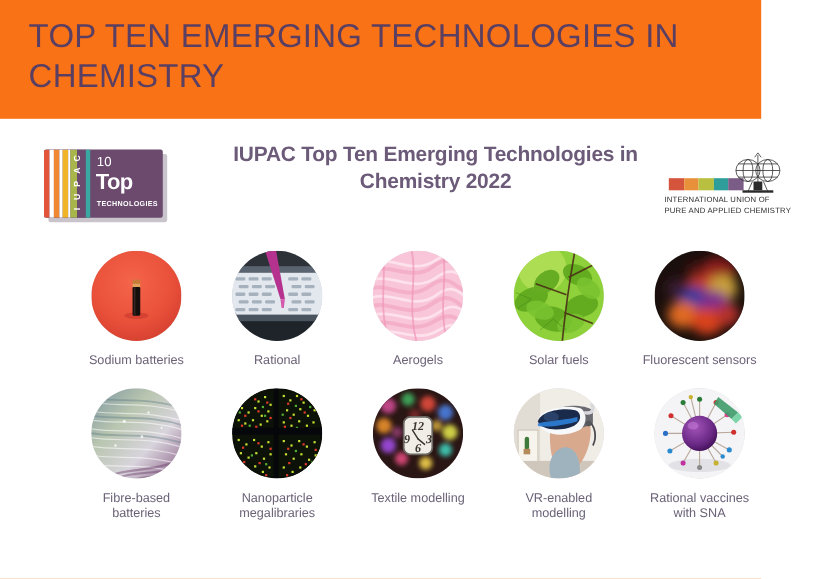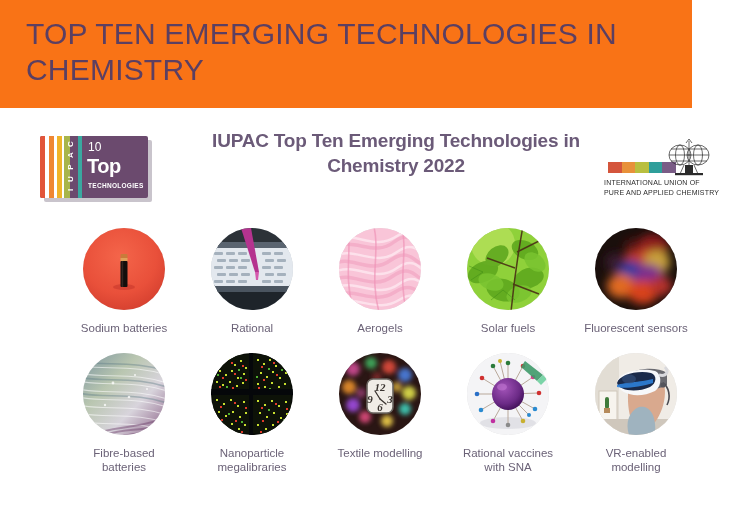--- a/index.html
+++ b/index.html
@@ -637,20 +637,45 @@
                 <line x1="41" y1="46" x2="47" y2="51"></line>
               </g>
             </svg>
           </div>
           <div class="tech-label">Textile modelling</div>
         </div>
 
         <div class="tech-item">
           <div class="tech-circle">
             <svg viewBox="0 0 82 82">
+              <rect width="82" height="82" fill="#f0ece6"></rect>
+              <rect x="0" y="0" width="24" height="82" fill="#e2ddd4"></rect>
+              <rect x="4" y="38" width="18" height="30" fill="#f7f4ee" stroke="#cfc7ba" stroke-width="1"></rect>
+              <rect x="10" y="44" width="4" height="12" rx="2" fill="#3f7a3a"></rect>
+              <rect x="9" y="55" width="6" height="5" fill="#b58a5a"></rect>
+              <rect x="0" y="66" width="82" height="16" fill="#cfc7bc"></rect>
+              <path d="M34 30 C34 18, 62 16, 68 28 C74 42, 66 70, 50 78 C38 82, 30 58, 34 30 Z" fill="#d9a98e"></path>
+              <path d="M44 54 C52 52, 62 58, 60 82 L34 82 C30 70, 34 58, 44 54 Z" fill="#9fb3bf"></path>
+              <path d="M30 28 C30 16, 60 12, 72 20 L72 32 C62 38, 36 40, 30 34 Z" fill="#6a6a70"></path>
+              <path d="M22 30 C22 20, 44 14, 60 18 C66 20, 68 32, 60 38 C44 46, 24 42, 22 30 Z" fill="#f7f8fa"></path>
+              <path d="M22 30 C24 22, 42 17, 56 20 C62 22, 62 30, 55 34 C42 40, 24 38, 22 30 Z" fill="#1a2a4a"></path>
+              <path d="M22 32 C26 30, 46 29, 58 26 L58 30 C46 34, 28 36, 22 34 Z" fill="#2e7fd8" opacity="0.9"></path>
+              <ellipse cx="34" cy="26" rx="7" ry="4.5" fill="#3a5a8a" opacity="0.5"></ellipse>
+              <path d="M68 30 C74 34, 76 44, 72 52" stroke="#4a4a50" stroke-width="1.6" fill="none"></path>
+              <circle cx="68" cy="32" r="2.6" fill="#55555c"></circle>
+              <path d="M64 22 C72 24, 74 18, 70 14" stroke="#d9d9dd" stroke-width="3" fill="none"></path>
+            </svg>
+          </div>
+          <div class="tech-label">VR-enabled
+modelling</div>
+        </div>
+
+        <div class="tech-item">
+          <div class="tech-circle">
+            <svg viewBox="0 0 82 82">
               <defs>
                 <radialGradient id="gSNA" cx="38%" cy="32%" r="70%">
                   <stop offset="0%" stop-color="#a253b8"></stop>
                   <stop offset="70%" stop-color="#6b2a86"></stop>
                   <stop offset="100%" stop-color="#45125c"></stop>
                 </radialGradient>
               </defs>
               <rect width="82" height="82" fill="#f4f4f6"></rect>
               <ellipse cx="41" cy="70" rx="28" ry="6" fill="#dcdce2" opacity="0.8"></ellipse>
               <g stroke="#b8a89a" stroke-width="1" fill="none">
@@ -688,42 +713,17 @@
                 <circle cx="62" cy="62" r="2" fill="#2a8ad0"></circle>
               </g>
               <path d="M58 8 L76 22 L70 28 L54 14 Z" fill="#3f9a6a" opacity="0.9"></path>
               <path d="M70 28 L76 22 L80 26 L74 32 Z" fill="#6fd0a0" opacity="0.9"></path>
             </svg>
           </div>
           <div class="tech-label">Rational vaccines
 with SNA</div>
         </div>
 
-        <div class="tech-item">
-          <div class="tech-circle">
-            <svg viewBox="0 0 82 82">
-              <rect width="82" height="82" fill="#f0ece6"></rect>
-              <rect x="0" y="0" width="24" height="82" fill="#e2ddd4"></rect>
-              <rect x="4" y="38" width="18" height="30" fill="#f7f4ee" stroke="#cfc7ba" stroke-width="1"></rect>
-              <rect x="10" y="44" width="4" height="12" rx="2" fill="#3f7a3a"></rect>
-              <rect x="9" y="55" width="6" height="5" fill="#b58a5a"></rect>
-              <rect x="0" y="66" width="82" height="16" fill="#cfc7bc"></rect>
-              <path d="M34 30 C34 18, 62 16, 68 28 C74 42, 66 70, 50 78 C38 82, 30 58, 34 30 Z" fill="#d9a98e"></path>
-              <path d="M44 54 C52 52, 62 58, 60 82 L34 82 C30 70, 34 58, 44 54 Z" fill="#9fb3bf"></path>
-              <path d="M30 28 C30 16, 60 12, 72 20 L72 32 C62 38, 36 40, 30 34 Z" fill="#6a6a70"></path>
-              <path d="M22 30 C22 20, 44 14, 60 18 C66 20, 68 32, 60 38 C44 46, 24 42, 22 30 Z" fill="#f7f8fa"></path>
-              <path d="M22 30 C24 22, 42 17, 56 20 C62 22, 62 30, 55 34 C42 40, 24 38, 22 30 Z" fill="#1a2a4a"></path>
-              <path d="M22 32 C26 30, 46 29, 58 26 L58 30 C46 34, 28 36, 22 34 Z" fill="#2e7fd8" opacity="0.9"></path>
-              <ellipse cx="34" cy="26" rx="7" ry="4.5" fill="#3a5a8a" opacity="0.5"></ellipse>
-              <path d="M68 30 C74 34, 76 44, 72 52" stroke="#4a4a50" stroke-width="1.6" fill="none"></path>
-              <circle cx="68" cy="32" r="2.6" fill="#55555c"></circle>
-              <path d="M64 22 C72 24, 74 18, 70 14" stroke="#d9d9dd" stroke-width="3" fill="none"></path>
-            </svg>
-          </div>
-          <div class="tech-label">VR-enabled
-modelling</div>
-        </div>
-
       </div>
     </div>
 
   </div>
 </div>
 
 </body></html>

